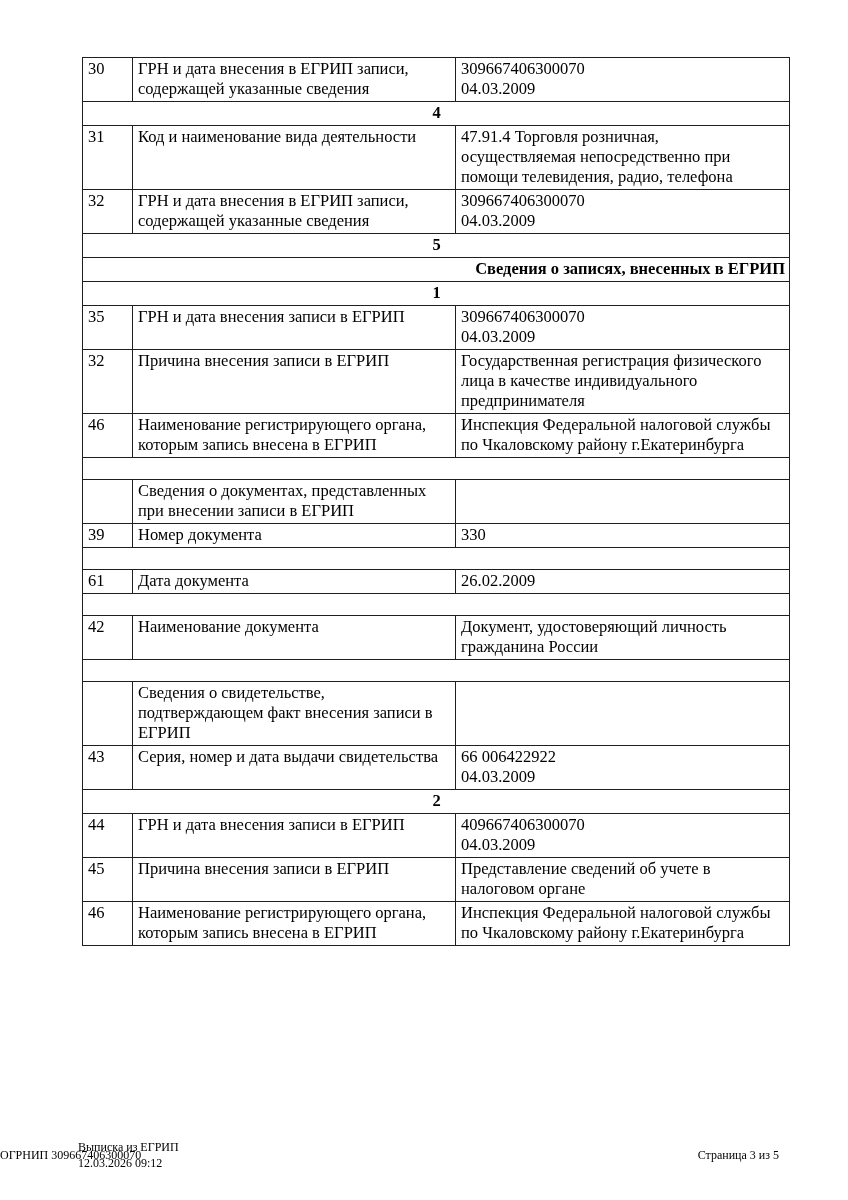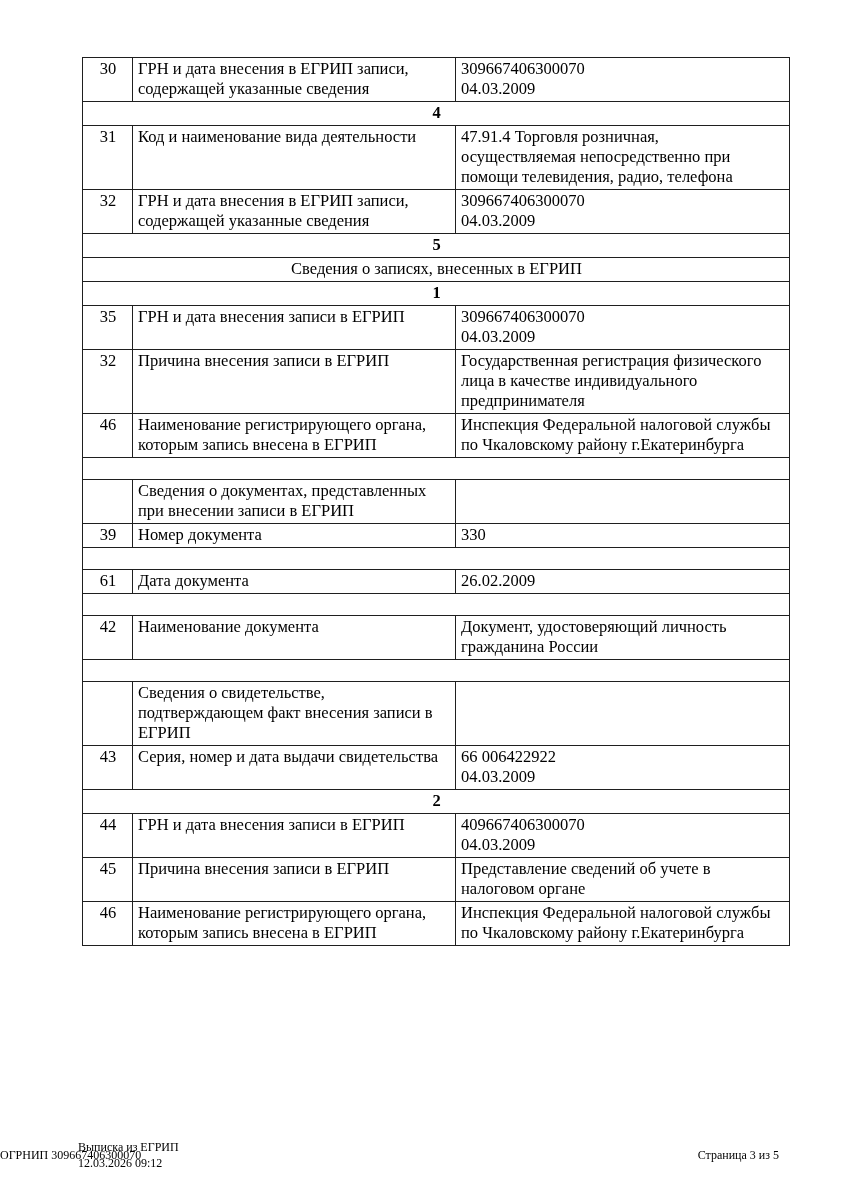--- a/index.html
+++ b/index.html
@@ -25,36 +25,35 @@
     table-layout: fixed;
     font-size: 16.5px;
     line-height: 20px;
   }
   table.egrip td {
     border: 1px solid #1f1f1f;
     vertical-align: top;
     padding: 1px 4px 2px 5px;
   }
   td.c-num {
-    text-align: center;
     padding: 1px 2px 2px 2px;
   }
   td.c-label, td.c-value {
     white-space: pre-line;
     overflow: hidden;
   }
   td.c-section {
     text-align: center;
     font-weight: bold;
     height: 23px;
     padding: 1px 4px 2px 4px;
   }
   td.c-header {
-    text-align: center;
-    font-weight: normal;
+    text-align: right;
+    font-weight: bold;
     height: 24px;
     padding: 1px 4px 2px 4px;
   }
   td.c-spacer {
     height: 22px;
   }
   .footer {
     position: absolute;
     left: 0;
     top: 1131px;

